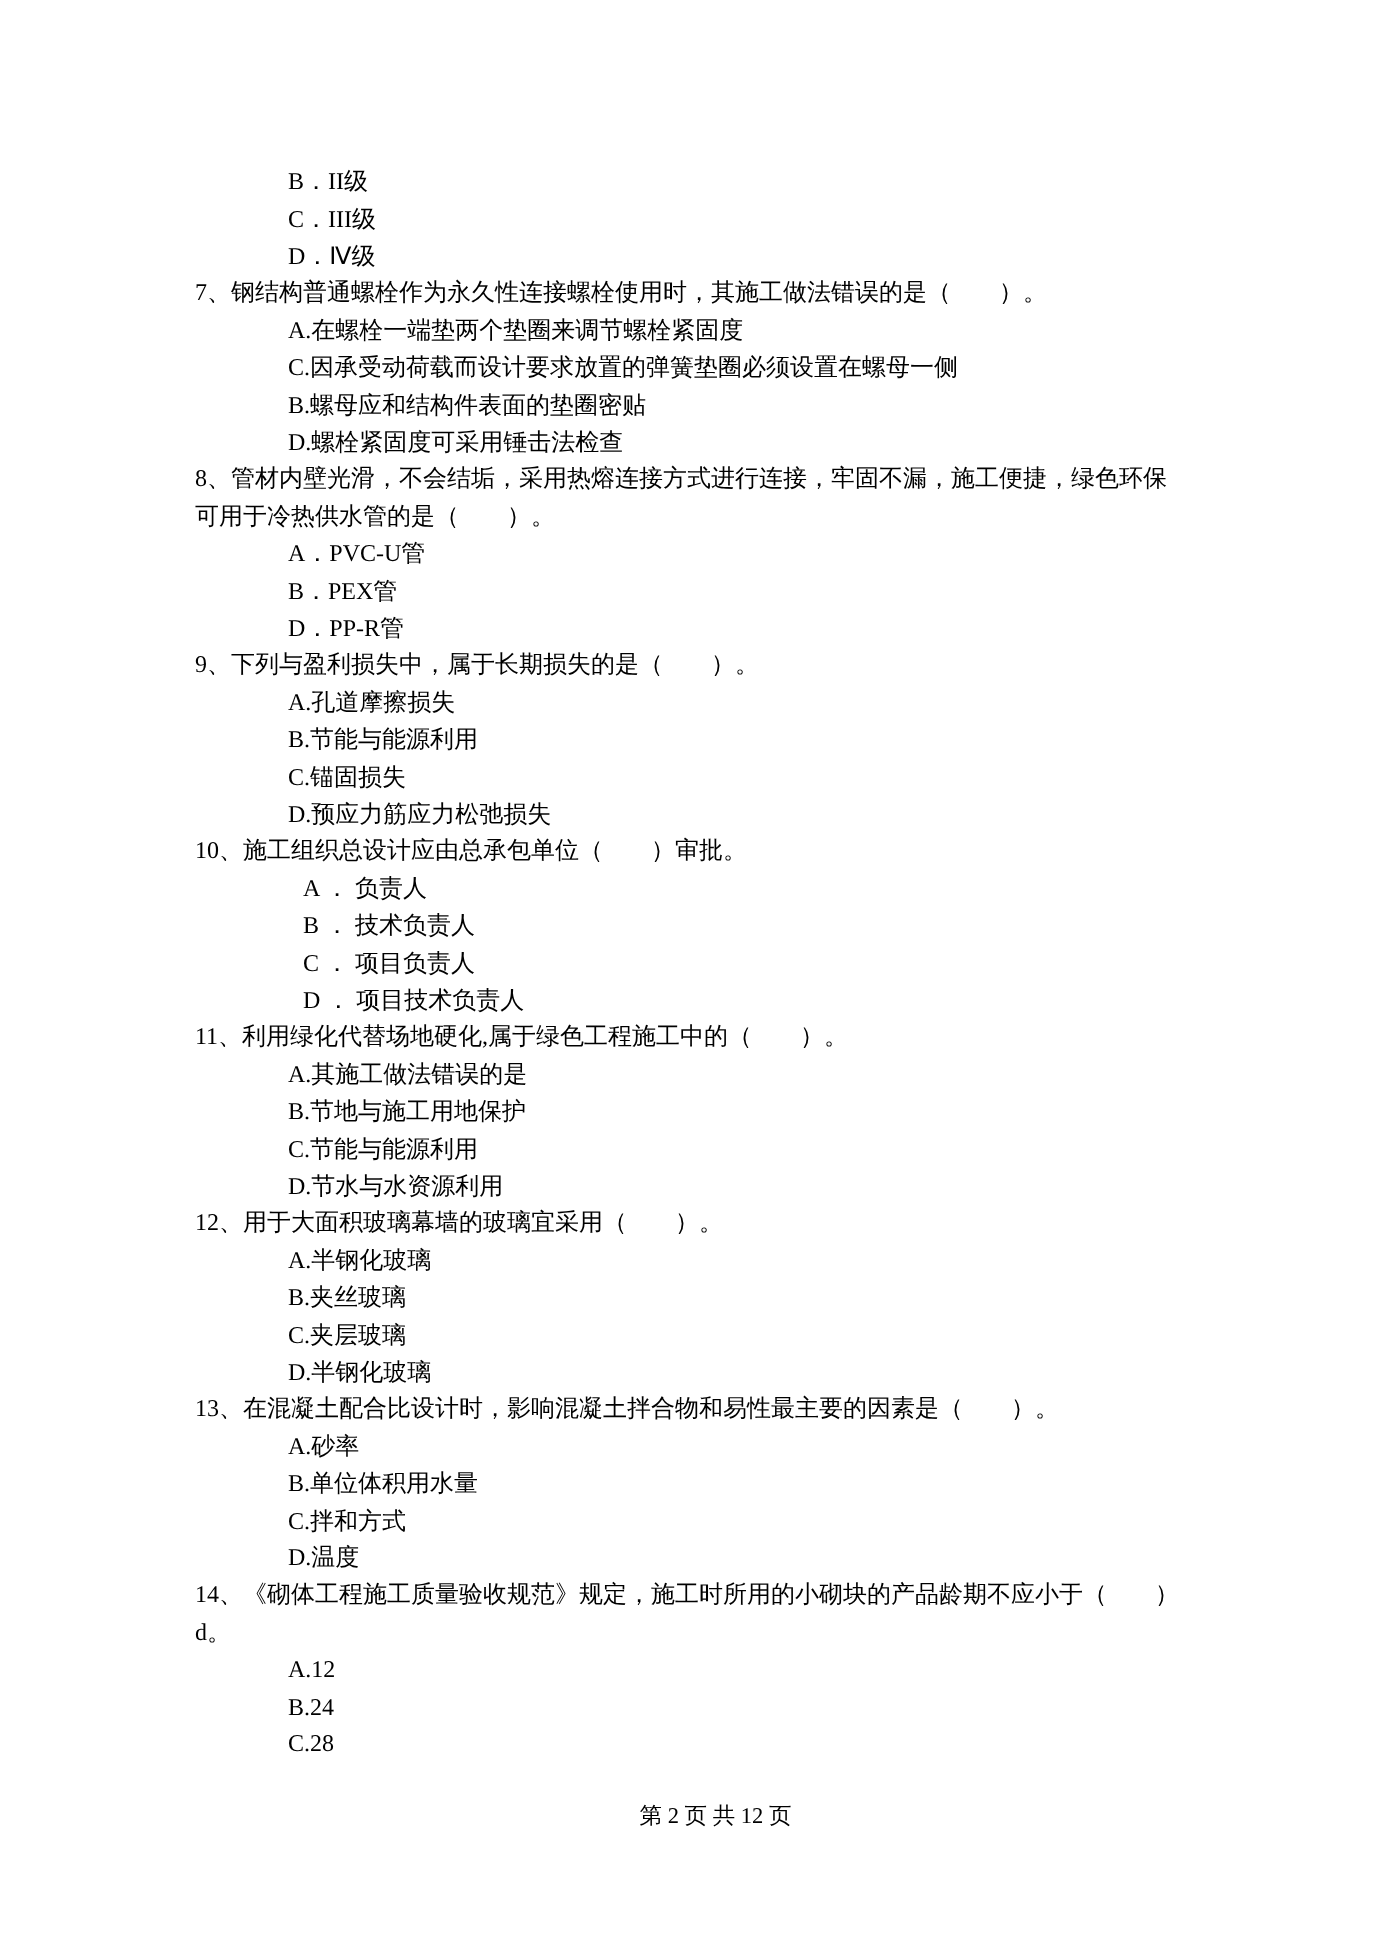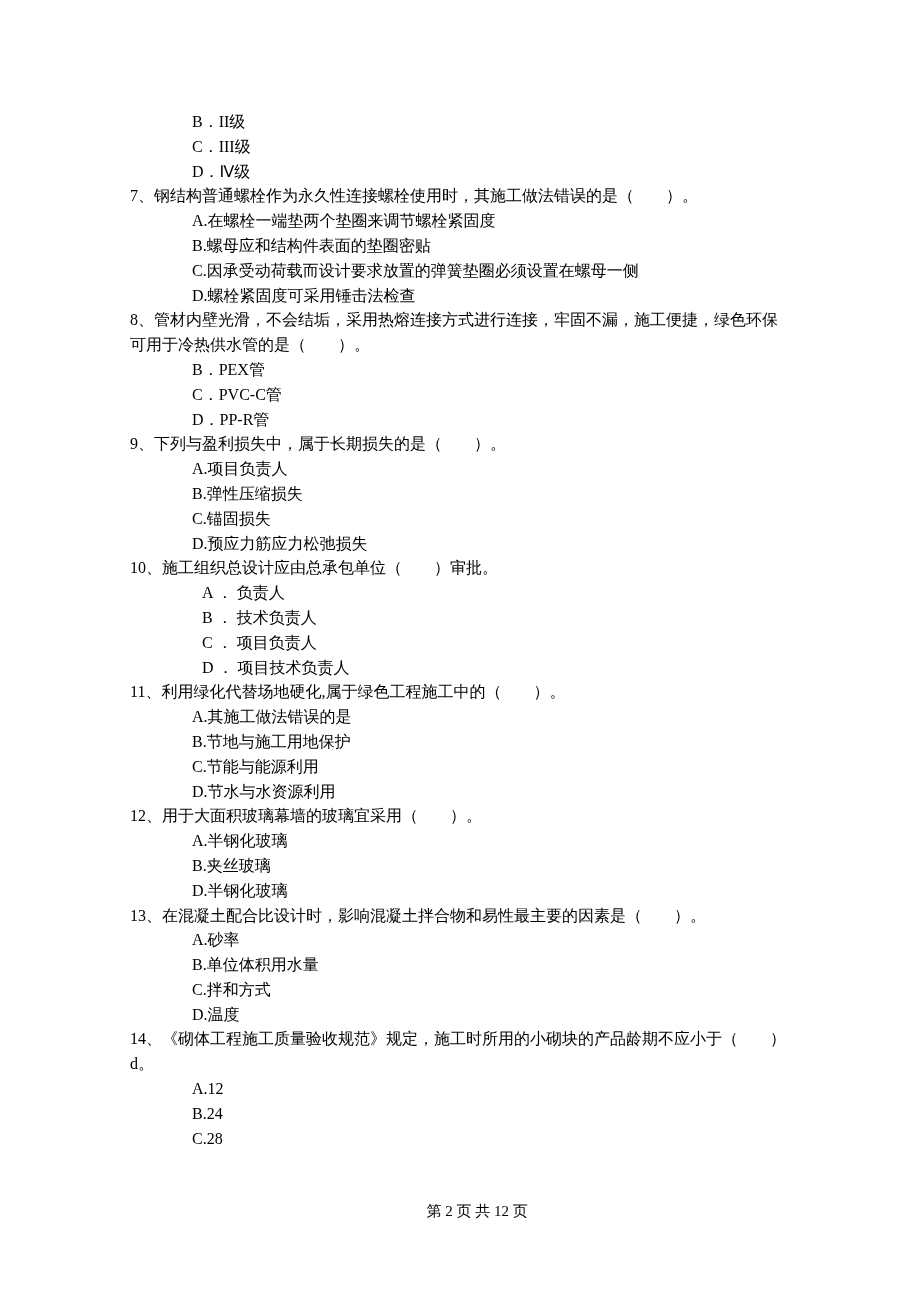--- a/index.html
+++ b/index.html
@@ -43,36 +43,36 @@
 
   <div>
     <div class="option">B．II级</div>
     <div class="option">C．III级</div>
     <div class="option">D．Ⅳ级</div>
   </div>
 
   <div>
     <div class="question">7、钢结构普通螺栓作为永久性连接螺栓使用时，其施工做法错误的是（　　）。</div>
     <div class="option">A.在螺栓一端垫两个垫圈来调节螺栓紧固度</div>
+    <div class="option">C.因承受动荷载而设计要求放置的弹簧垫圈必须设置在螺母一侧</div>
     <div class="option">B.螺母应和结构件表面的垫圈密贴</div>
-    <div class="option">C.因承受动荷载而设计要求放置的弹簧垫圈必须设置在螺母一侧</div>
     <div class="option">D.螺栓紧固度可采用锤击法检查</div>
   </div>
 
   <div>
     <div class="question">8、管材内壁光滑，不会结垢，采用热熔连接方式进行连接，牢固不漏，施工便捷，绿色环保可用于冷热供水管的是（　　）。</div>
+    <div class="option">A．PVC-U管</div>
     <div class="option">B．PEX管</div>
-    <div class="option">C．PVC-C管</div>
     <div class="option">D．PP-R管</div>
   </div>
 
   <div>
     <div class="question">9、下列与盈利损失中，属于长期损失的是（　　）。</div>
-    <div class="option">A.项目负责人</div>
-    <div class="option">B.弹性压缩损失</div>
+    <div class="option">A.孔道摩擦损失</div>
+    <div class="option">B.节能与能源利用</div>
     <div class="option">C.锚固损失</div>
     <div class="option">D.预应力筋应力松弛损失</div>
   </div>
 
   <div>
     <div class="question">10、施工组织总设计应由总承包单位（　　）审批。</div>
     <div class="option-wide">A ． 负责人</div>
     <div class="option-wide">B ． 技术负责人</div>
     <div class="option-wide">C ． 项目负责人</div>
     <div class="option-wide">D ． 项目技术负责人</div>
@@ -83,20 +83,21 @@
     <div class="option">A.其施工做法错误的是</div>
     <div class="option">B.节地与施工用地保护</div>
     <div class="option">C.节能与能源利用</div>
     <div class="option">D.节水与水资源利用</div>
   </div>
 
   <div>
     <div class="question">12、用于大面积玻璃幕墙的玻璃宜采用（　　）。</div>
     <div class="option">A.半钢化玻璃</div>
     <div class="option">B.夹丝玻璃</div>
+    <div class="option">C.夹层玻璃</div>
     <div class="option">D.半钢化玻璃</div>
   </div>
 
   <div>
     <div class="question">13、在混凝土配合比设计时，影响混凝土拌合物和易性最主要的因素是（　　）。</div>
     <div class="option">A.砂率</div>
     <div class="option">B.单位体积用水量</div>
     <div class="option">C.拌和方式</div>
     <div class="option">D.温度</div>
   </div>

